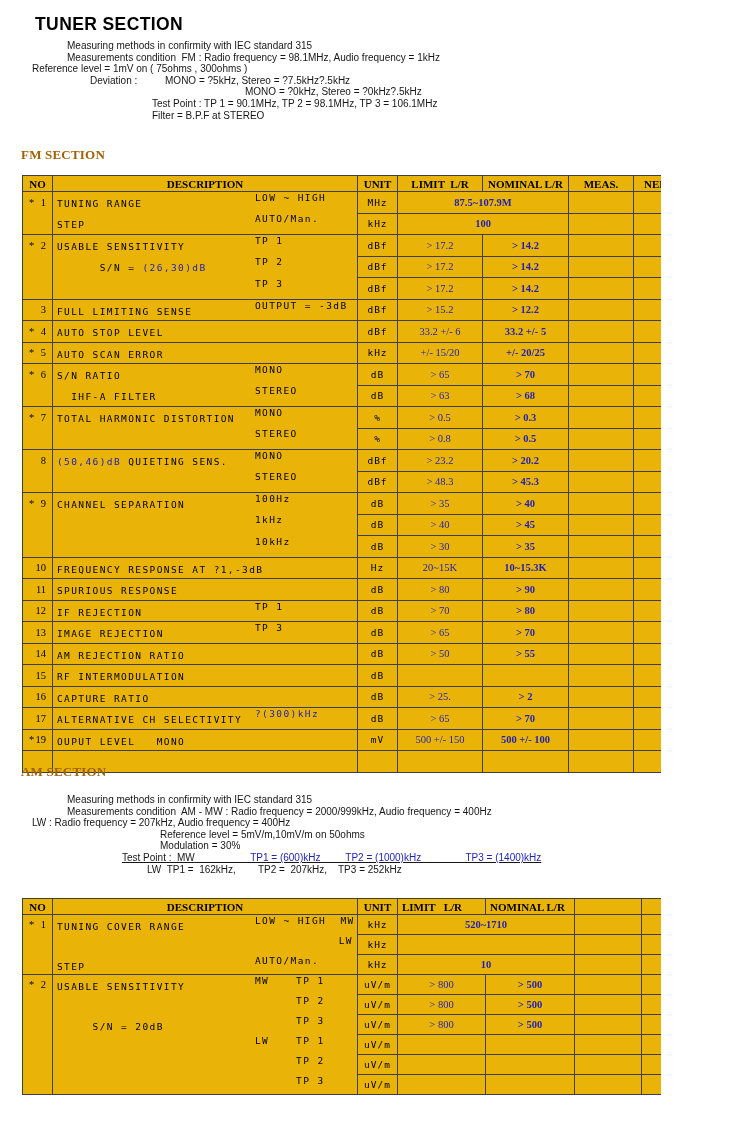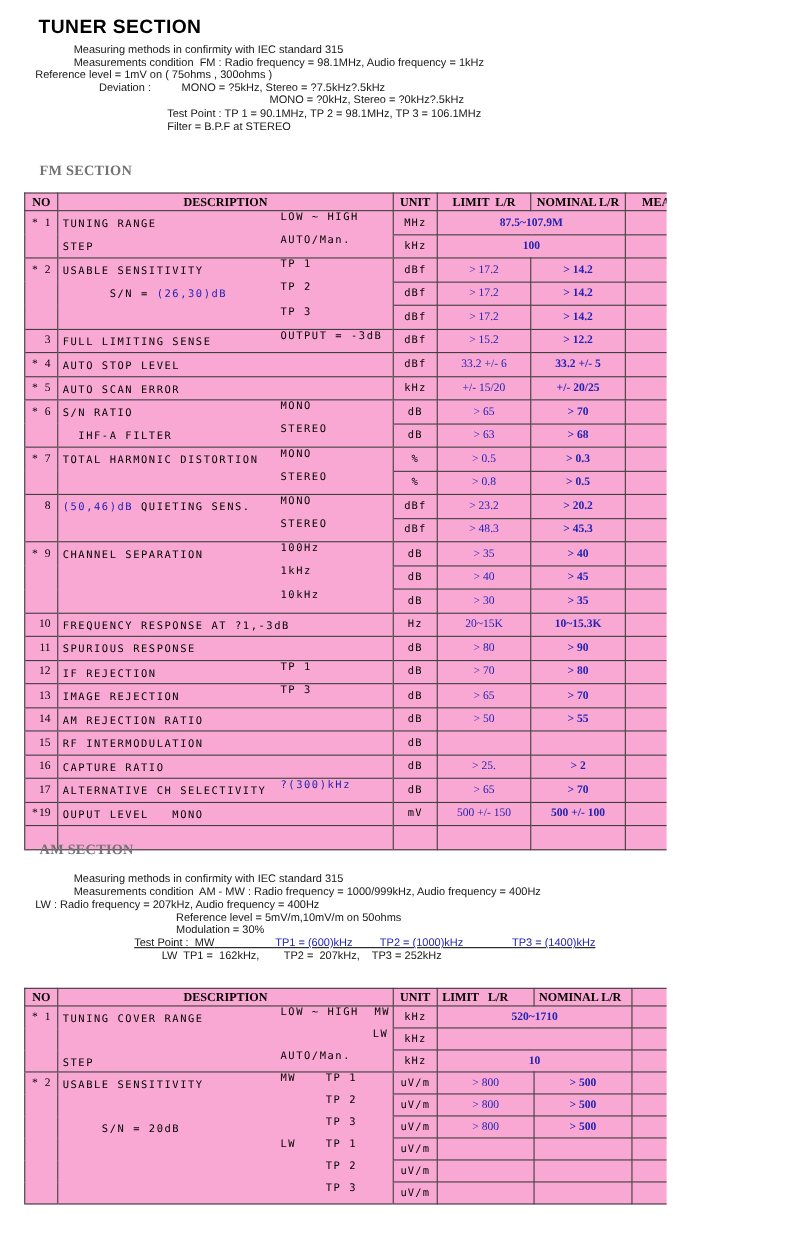--- a/index.html
+++ b/index.html
@@ -1,25 +1,25 @@
 <!DOCTYPE html>
 <html><head>
 <meta charset="utf-8">
 <style>
   html,body{margin:0;padding:0;background:#fff;}
-  .page{position:relative;width:606px;height:1122px;background:#ffffff;overflow:hidden;
+  .page{position:relative;width:661px;height:1122px;background:#ffffff;overflow:hidden;
         font-family:"Liberation Sans",sans-serif;color:#111;}
   .title{position:absolute;left:35px;top:14px;margin:0;font:bold 17.5px "Liberation Sans",sans-serif;
          letter-spacing:.4px;color:#000;}
   .intro{position:absolute;left:16px;width:729px;margin-left:16px;}
   .tline{font:10px "Liberation Sans",sans-serif;line-height:11.6px;white-space:pre;color:#161616;}
   .seg{white-space:pre;}
   .blue{color:#2323b2;}
-  .sec{position:absolute;left:36px;margin:0;font:bold 13px "Liberation Serif",serif;color:#737373;letter-spacing:.2px;}
-  table.spec{position:absolute;border-collapse:collapse;table-layout:fixed;background:#f9a8d4;
+  .sec{position:absolute;left:21px;margin:0;font:bold 13px "Liberation Serif",serif;color:#a16207;letter-spacing:.2px;}
+  table.spec{position:absolute;border-collapse:collapse;table-layout:fixed;background:#eab308;
              border:1.5px solid #3f3f3f;}
   .spec th{border:1px solid #3f3f3f;font:bold 11px "Liberation Serif",serif;color:#000;
            height:15px;padding:0;text-align:center;white-space:pre;overflow:hidden;}
   .spec td{padding:0;overflow:hidden;vertical-align:middle;}
   .fm td{height:20.5px;line-height:20.5px;}
   .am td{height:19px;line-height:19px;}
   .am th.h3,.am th.h4{text-align:left;padding-left:4px;}
   td.c-unit,td.c-val,td.c-meas,td.c-needed{border:1px solid #3f3f3f;}
   td.c-no,td.c-desc{border-left:1px solid #3f3f3f;border-right:1px solid #3f3f3f;
                     border-top:none;border-bottom:none;}
@@ -504,21 +504,21 @@
           <td class="c-val nom"></td>
           <td class="c-meas"></td>
           <td class="c-needed"></td>
         </tr>
       </tbody>
     </table>
 
   <h2 class="sec" style="top:764px">AM SECTION</h2>
   <div class="intro" id="am-intro" style="top:794px">
       <div class="tline" style="padding-left: 35px;"><span class="seg">Measuring methods in confirmity with IEC standard 315</span></div>
-      <div class="tline" style="padding-left: 35px;"><span class="seg">Measurements condition  AM - MW : Radio frequency = 1000/999kHz, Audio frequency = 400Hz</span></div>
+      <div class="tline" style="padding-left: 35px;"><span class="seg">Measurements condition  AM - MW : Radio frequency = 2000/999kHz, Audio frequency = 400Hz</span></div>
       <div class="tline" style=""><span class="seg">LW : Radio frequency = 207kHz, Audio frequency = 400Hz</span></div>
       <div class="tline" style="padding-left: 128px;"><span class="seg">Reference level = 5mV/m,10mV/m on 50ohms</span></div>
       <div class="tline" style="padding-left: 128px;"><span class="seg">Modulation = 30%</span></div>
       <div class="tline" style="padding-left: 90px; text-decoration: underline;"><span class="seg">Test Point :  MW</span><span class="seg blue">                    TP1 = (600)kHz         TP2 = (1000)kHz                TP3 = (1400)kHz</span></div>
       <div class="tline" style="padding-left: 115px;"><span class="seg">LW  TP1 =  162kHz,        TP2 =  207kHz,    TP3 = 252kHz</span></div>
     </div>
   <table class="spec am" id="am-table" style="top:898px;left:22px;width:687px">
       <colgroup>
         <col style="width: 30px;">
         <col style="width: 305px;">

